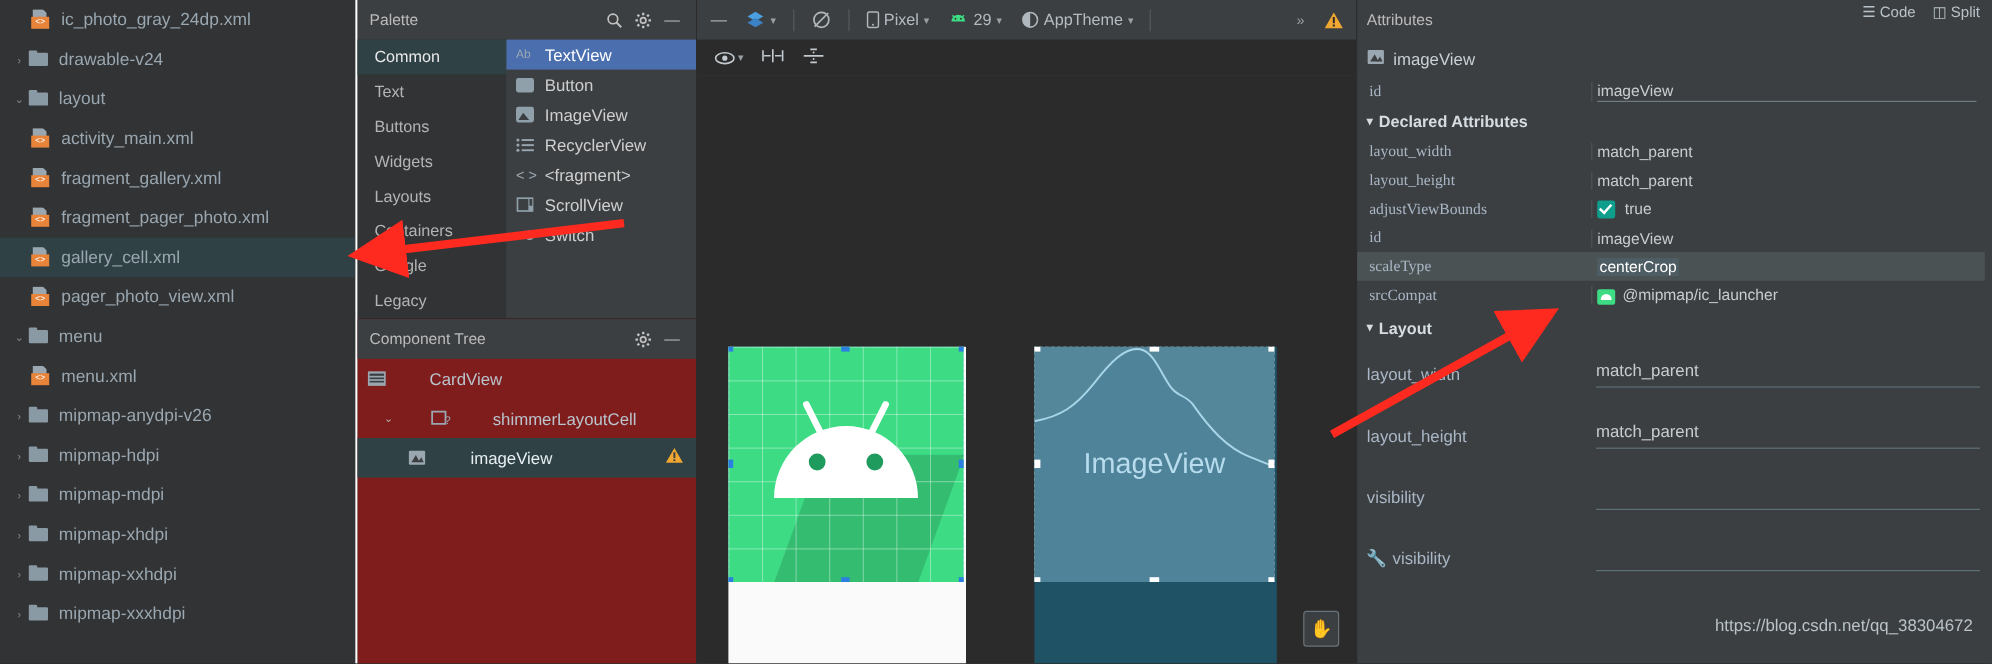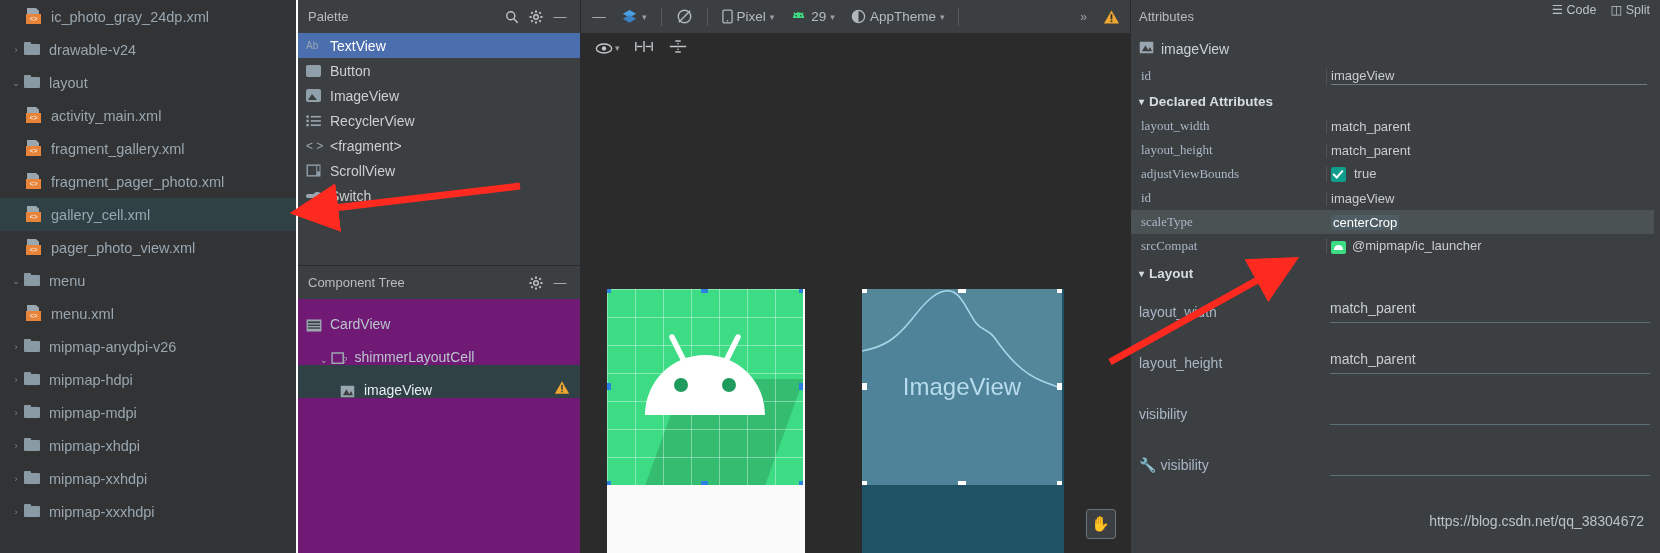--- a/index.html
+++ b/index.html
@@ -66,23 +66,23 @@
              font-size:14px; color:#cfcfcf; }
   .pal-item.sel{ background:#4b6eaf; color:#ffffff; }
   .pi-ico{ width:24px; flex:none; display:flex; align-items:center; color:#9aa7b0; font-size:12px;}
   .sq{ width:15px;height:12px;background:#8fa0ab;border-radius:2px; display:inline-block;}
   .img-ico{ width:15px;height:13px;background:#8fa0ab;border-radius:2px; position:relative; display:inline-block;}
   .img-ico::after{content:"";position:absolute;left:2px;bottom:2px;width:0;height:0;
      border-left:4px solid transparent;border-right:5px solid transparent;border-bottom:6px solid #3c3f41;}
   .divider-h{ height:1px; background:#2b2b2b; }
 
   
-  #component-tree{ flex:1; background:#701a75; }
-  .ct-row{ height:33px; display:flex; align-items:flex-end; font-size:14px; color:#b9c4cc;
-           padding-left:8px; white-space:nowrap;}
+  #component-tree{ flex:1; background:#7f1d1d; }
+  .ct-row{ height:33px; display:flex; align-items:center; font-size:14px; color:#b9c4cc;
+           padding-left:8px; white-space:nowrap;gap:28px;}
   .ct-row.sel{ background:#2f4145; color:#e6eef2; }
   .ct-ind1{ padding-left:22px; }
   .ct-ind2{ padding-left:42px; }
   .ct-ico{ width:24px; flex:none; display:flex; align-items:center; color:#9aa7b0; }
   .warn{ color:#f0a732; font-size:15px; margin-left:auto; margin-right:10px; }
 
   
   #editor{ flex:1; background:#3c3f41; display:flex; flex-direction:column; position:relative;
            border-left:1px solid #2b2b2b;}
   .ed-toolbar{
@@ -271,20 +271,30 @@
               <line x1="2.6" y1="2.6" x2="4.2" y2="4.2"></line>
               <line x1="11.8" y1="11.8" x2="13.4" y2="13.4"></line>
               <line x1="13.4" y1="2.6" x2="11.8" y2="4.2"></line>
               <line x1="4.2" y1="11.8" x2="2.6" y2="13.4"></line>
             </g>
           </svg>
       </span>
       <span class="hicon">—</span>
     </div>
     <div class="palette-body">
+      <div class="pal-cats" id="pal-cats">
+          <div class="pal-cat sel">Common</div>
+          <div class="pal-cat">Text</div>
+          <div class="pal-cat">Buttons</div>
+          <div class="pal-cat">Widgets</div>
+          <div class="pal-cat">Layouts</div>
+          <div class="pal-cat">Containers</div>
+          <div class="pal-cat">Google</div>
+          <div class="pal-cat">Legacy</div>
+        </div>
       <div class="pal-items" id="pal-items">
           <div class="pal-item sel">
             <span class="pi-ico">
               <span style="font-size:10px;color:#9aa7b0;">Ab</span>
             </span>
             <span>TextView</span>
           </div>
           <div class="pal-item">
             <span class="pi-ico">
               <span class="sq"></span>

